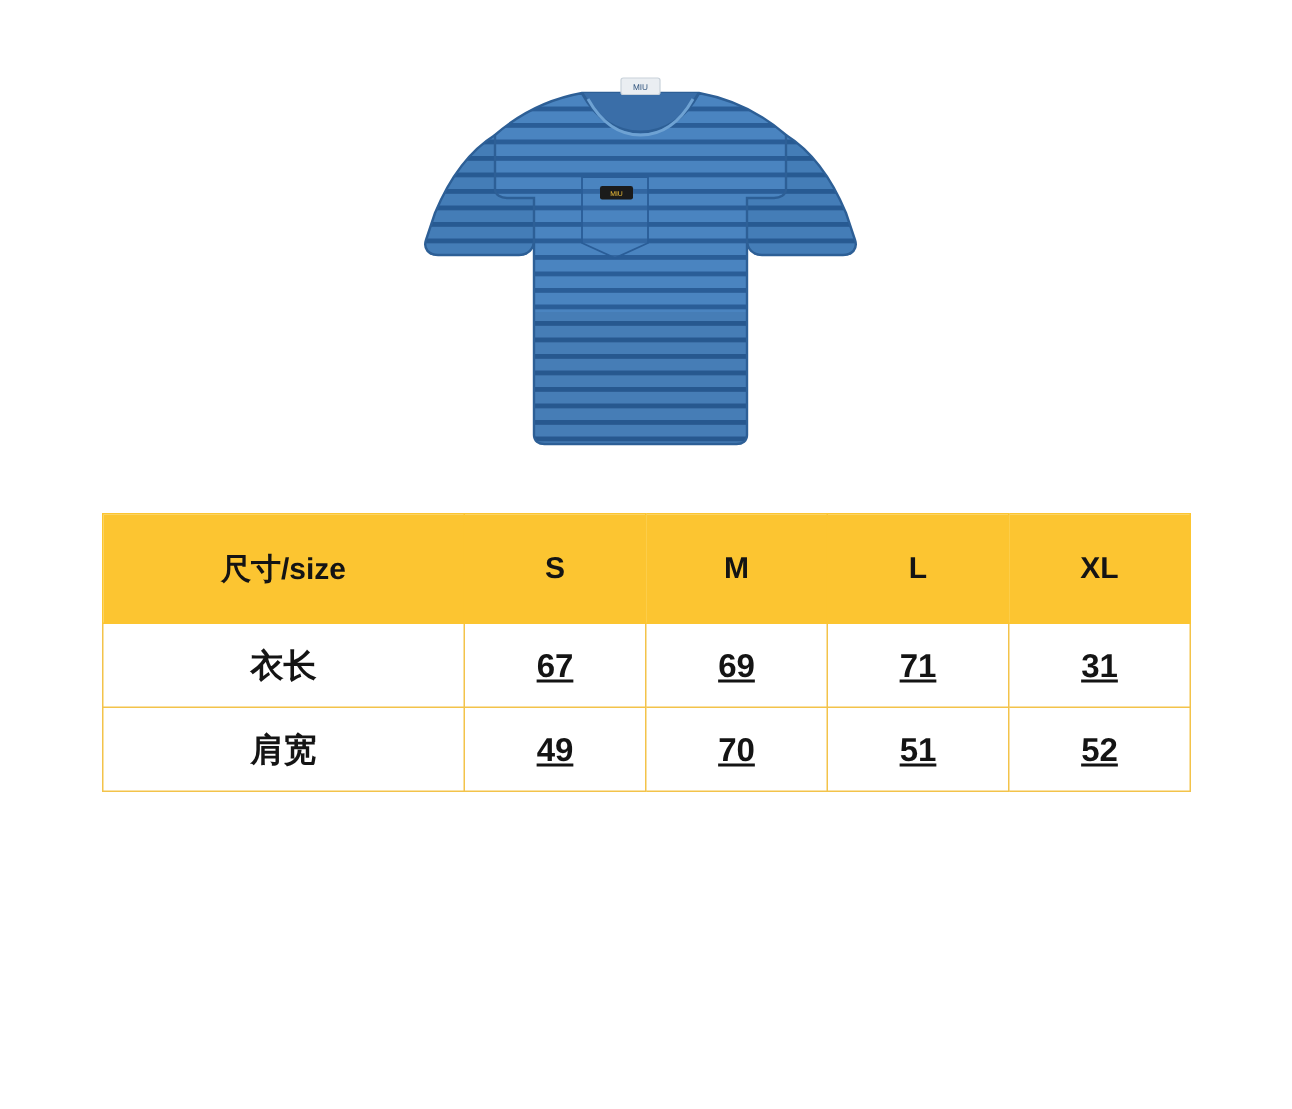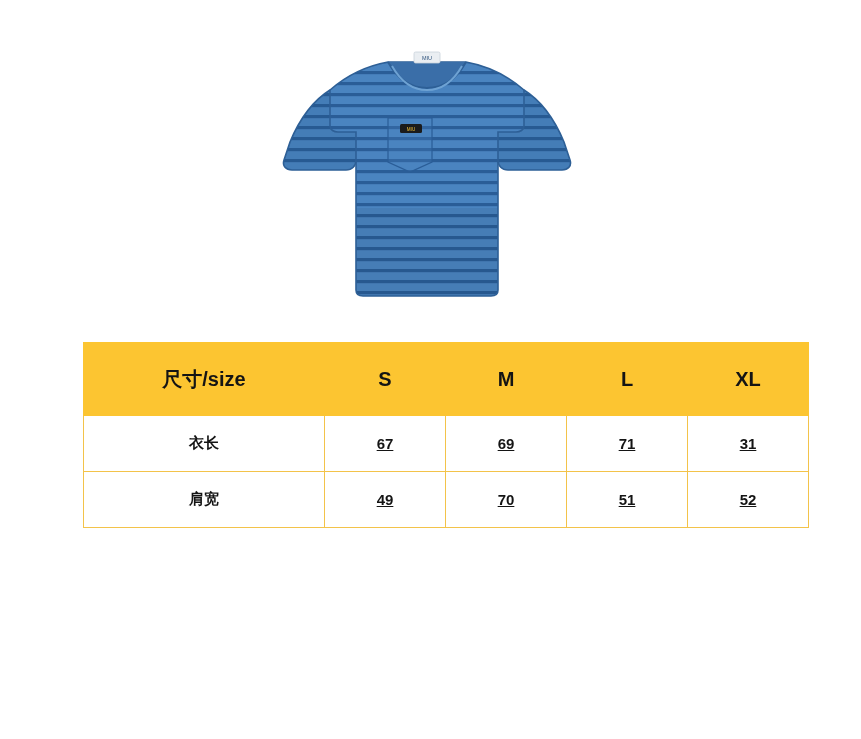--- a/index.html
+++ b/index.html
@@ -35,35 +35,35 @@
   }
   .shirt-svg {
     display: block;
     width: 330px;
     height: 280px;
   }
 
   
   .size-table-wrap {
     position: absolute;
-    left: 83px;
+    left: 68px;
     top: 342px;
     width: 725px;
   }
   table.size-table {
     border-collapse: collapse;
     width: 725px;
     table-layout: fixed;
   }
   table.size-table td,
   table.size-table th {
     border: 1px solid #f3c34a;
     text-align: center;
     font-weight: bold;
-    font-size: 15px;
+    font-size: 22px;
     color: #141414;
     height: 55px;
     padding: 0;
   }
   table.size-table thead th {
     background: #fcc531;
     border: 1px solid #fcc531;
     height: 72px;
     font-size: 20px;
   }

